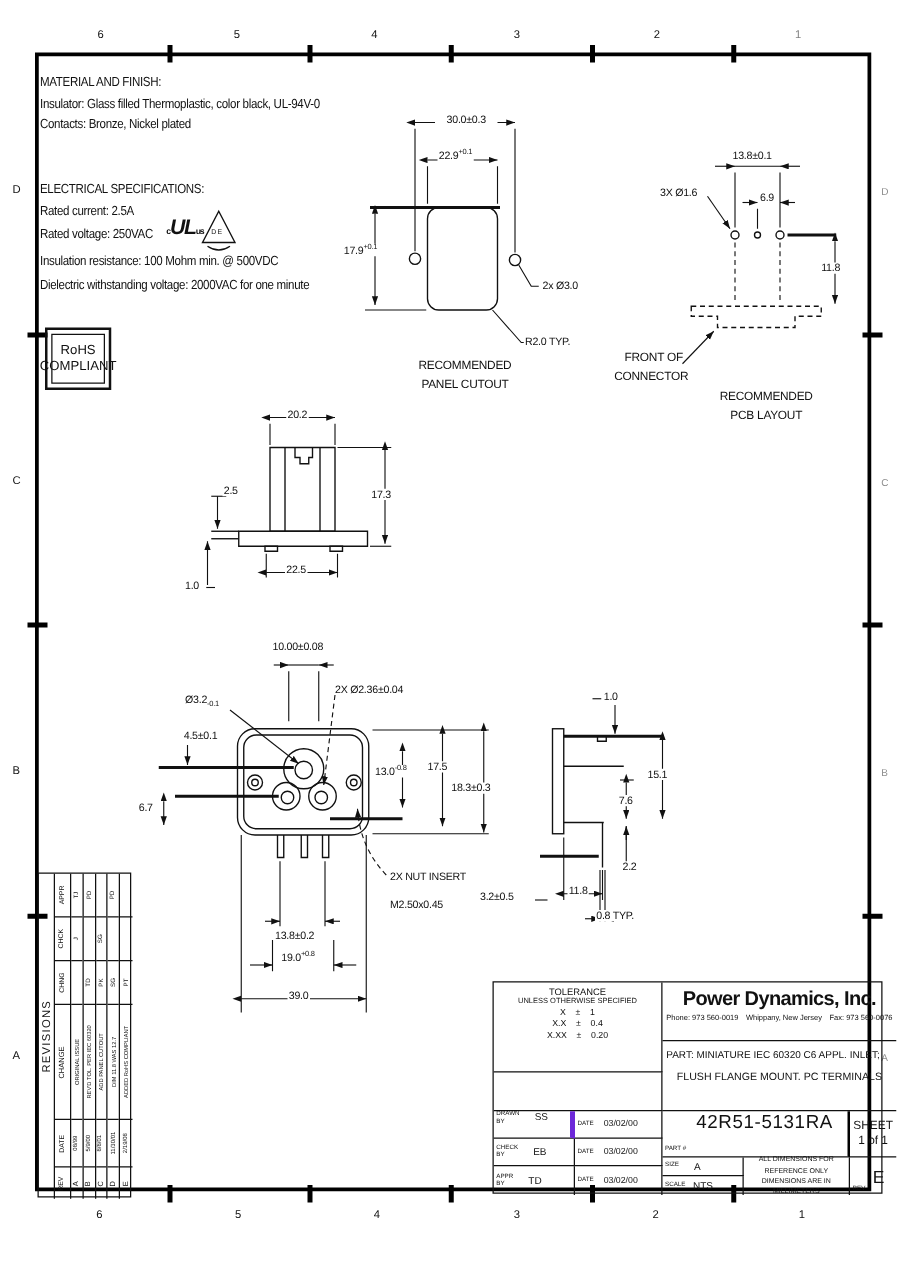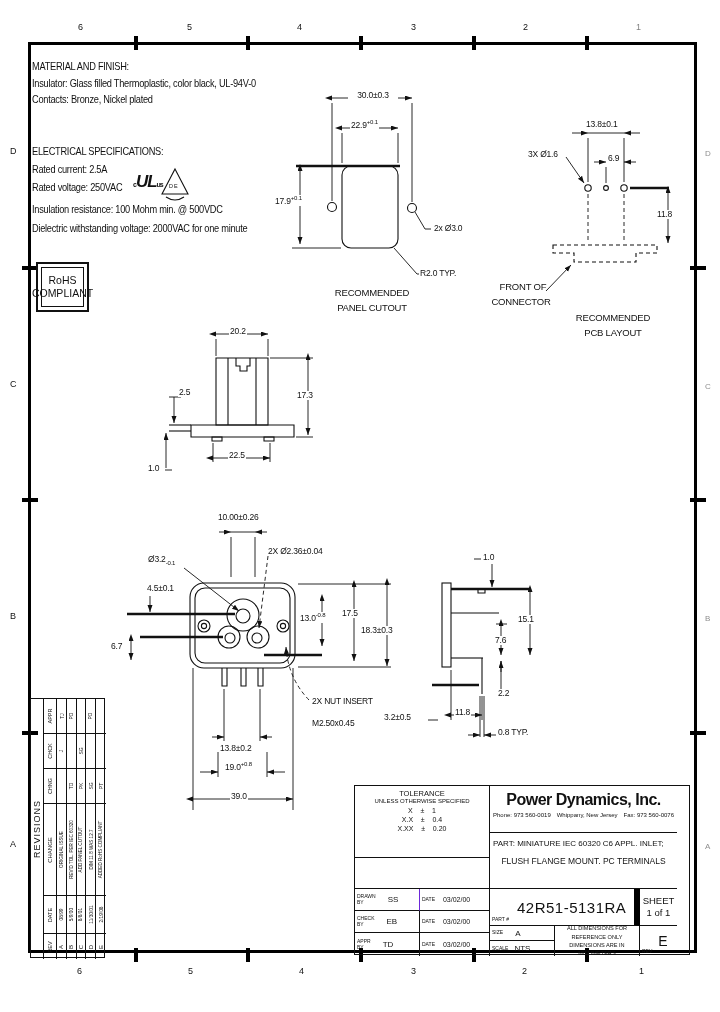--- a/index.html
+++ b/index.html
@@ -243,41 +243,41 @@
 <div class="cap" style="left:488px;top:296px;width:66px">CONNECTOR</div>
 <div class="cap" style="left:570px;top:312px;width:86px">RECOMMENDED</div>
 <div class="cap" style="left:570px;top:327px;width:86px">PCB LAYOUT</div>
 
 <div class="d c" style="left:229px;top:327px">20.2</div>
 <div class="d" style="left:178px;top:388px">2.5</div>
 <div class="d" style="left:296px;top:391px">17.3</div>
 <div class="d" style="left:228px;top:451px">22.5</div>
 <div class="d" style="left:147px;top:464px">1.0</div>
 
-<div class="d c" style="left:217px;top:513px">10.00±0.26</div>
+<div class="d c" style="left:217px;top:513px">10.00±0.08</div>
 <div class="d" style="left:267px;top:547px">2X Ø2.36±0.04</div>
 <div class="d" style="left:147px;top:555px"><span>Ø3.2</span><sub class="tol">-0.1</sub></div>
 <div class="d" style="left:146px;top:584px">4.5±0.1</div>
 <div class="d" style="left:110px;top:642px">6.7</div>
 <div class="d" style="left:299px;top:612px"><span>13.0</span><sup class="tol">-0.8</sup></div>
 <div class="d" style="left:341px;top:609px">17.5</div>
 <div class="d" style="left:360px;top:626px">18.3±0.3</div>
 <div class="d" style="left:311px;top:697px">2X NUT INSERT</div>
 <div class="d" style="left:311px;top:719px">M2.50x0.45</div>
 <div class="d c" style="left:219px;top:744px">13.8±0.2</div>
 <div class="d" style="left:224px;top:761px"><span>19.0</span><sup class="tol">+0.8</sup></div>
 <div class="d" style="left:230px;top:792px">39.0</div>
 
 <div class="d" style="left:482px;top:553px">1.0</div>
 <div class="d" style="left:517px;top:615px">15.1</div>
 <div class="d" style="left:494px;top:636px">7.6</div>
 <div class="d" style="left:497px;top:689px">2.2</div>
 <div class="d" style="left:454px;top:708px">11.8</div>
 <div class="d" style="left:383px;top:713px">3.2±0.5</div>
-<div class="d" style="left:497px;top:728px">0.8 TYP.</div>
+<div class="d" style="left:476px;top:728px">0.8 TYP.</div>
 
 <div class="abs tb" style="left:30px;top:698px;width:75px;height:260px;border:1.4px solid #111">
 
   <div class="abs" style="left:0;top:0;width:13px;height:260px;border-right:1px solid #111;display:flex;align-items:center;justify-content:center">
     <span class="rot" style="font-size:9px;letter-spacing:1px">REVISIONS</span>
   </div>
 
   <div class="abs" style="left:13px;top:0;width:13px;height:260px;border-right:1px solid #111">
     <div class="cell" style="height:35px">
         <span class="rot" style="font-size:5.5px">APPR</span>
@@ -394,21 +394,21 @@
       </div>
     <div class="cell" style="height:38px">
         <span class="rot" style="font-size:4.8px">2/19/08</span>
       </div>
     <div class="cell" style="height:25px;border-bottom:none">
         <span class="rot" style="font-size:6px">E</span>
       </div>
   </div>
 </div>
 
-<div class="abs tb" style="left:354px;top:785px;width:336px;height:170px;border:1.6px solid #111">
+<div class="abs tb" style="left:394px;top:785px;width:312px;height:170px;border:1.6px solid #111">
 
   <div class="abs" style="left:0;top:0;width:135px;height:72px;border-right:1px solid #111;border-bottom:1px solid #111;text-align:center">
     <div style="font-size:7.5px;margin-top:3px">TOLERANCE</div>
     <div style="font-size:6px">UNLESS OTHERWISE SPECIFIED</div>
     <div style="font-size:7px;margin-top:3px;white-space:pre">X    ±    1</div>
     <div style="font-size:7px;margin-top:2px;white-space:pre">X.X    ±    0.4</div>
     <div style="font-size:7px;margin-top:2px;white-space:pre">X.XX    ±    0.20</div>
   </div>
 
   <div class="abs" style="left:0;top:72px;width:135px;height:31px;border-right:1px solid #111;border-bottom:1px solid #111"></div>
@@ -423,21 +423,21 @@
   </div>
 
   <div class="abs" style="left:135px;top:47px;width:187px;height:56px;border-bottom:1px solid #111">
     <div style="font-size:8px;padding:6px 0 0 3px;white-space:nowrap">
       <span>PART:</span>
       <span>MINIATURE IEC 60320 C6 APPL. INLET;</span>
     </div>
     <div style="font-size:8.5px;text-align:center;margin-top:8px">FLUSH FLANGE MOUNT. PC TERMINALS</div>
   </div>
 
-  <div class="abs" style="left:0;top:103px;width:65px;height:22px;border-right:1px solid #6d28d9;border-bottom:1px solid #111;display:flex;align-items:center">
+  <div class="abs" style="left:0;top:103px;width:65px;height:22px;border-right:4px solid #6d28d9;border-bottom:1px solid #111;display:flex;">
     <span class="lbl" style="padding-left:2px"><span>DRAWN</span><br><span>BY</span></span>
     <span style="font-size:8px;margin-left:12px">SS</span>
   </div>
   <div class="abs" style="left:65px;top:103px;width:70px;height:22px;border-right:1px solid #111;border-bottom:1px solid #111;display:flex;align-items:center">
     <span class="lbl" style="padding-left:2px">DATE</span>
     <span style="font-size:7px;margin-left:8px">03/02/00</span>
   </div>
 
   <div class="abs" style="left:0;top:125px;width:65px;height:22px;border-right:1px solid #111;border-bottom:1px solid #111;display:flex;align-items:center">
     <span class="lbl" style="padding-left:2px"><span>CHECK</span><br><span>BY</span></span>
@@ -450,21 +450,21 @@
 
   <div class="abs" style="left:0;top:147px;width:65px;height:23px;border-right:1px solid #111;display:flex;align-items:center">
     <span class="lbl" style="padding-left:2px"><span>APPR</span><br><span>BY</span></span>
     <span style="font-size:8px;margin-left:12px">TD</span>
   </div>
   <div class="abs" style="left:65px;top:147px;width:70px;height:23px;border-right:1px solid #111;display:flex;align-items:center">
     <span class="lbl" style="padding-left:2px">DATE</span>
     <span style="font-size:7px;margin-left:8px">03/02/00</span>
   </div>
 
-  <div class="abs" style="left:135px;top:103px;width:150px;height:37px;border-right:6px solid #000000;border-bottom:1px solid #111;display:flex;align-items:center">
+  <div class="abs" style="left:135px;top:103px;width:150px;height:37px;border-right:2px solid #000000;border-bottom:1px solid #111;display:flex;">
     <span class="lbl" style="padding-left:2px;align-self:flex-end;padding-bottom:3px">PART #</span>
     <span style="font-size:15px;margin-left:8px;letter-spacing:0.5px">42R51-5131RA</span>
   </div>
 
   <div class="abs" style="left:285px;top:103px;width:37px;height:37px;border-bottom:1px solid #111;display:flex;flex-direction:column;align-items:center;justify-content:center;font-size:9.5px;line-height:1.3">
     <span>SHEET</span>
     <span>1 of 1</span>
   </div>
 
   <div class="abs" style="left:135px;top:140px;width:65px;height:15px;border-right:1px solid #111;border-bottom:1px solid #111;display:flex;align-items:center">

